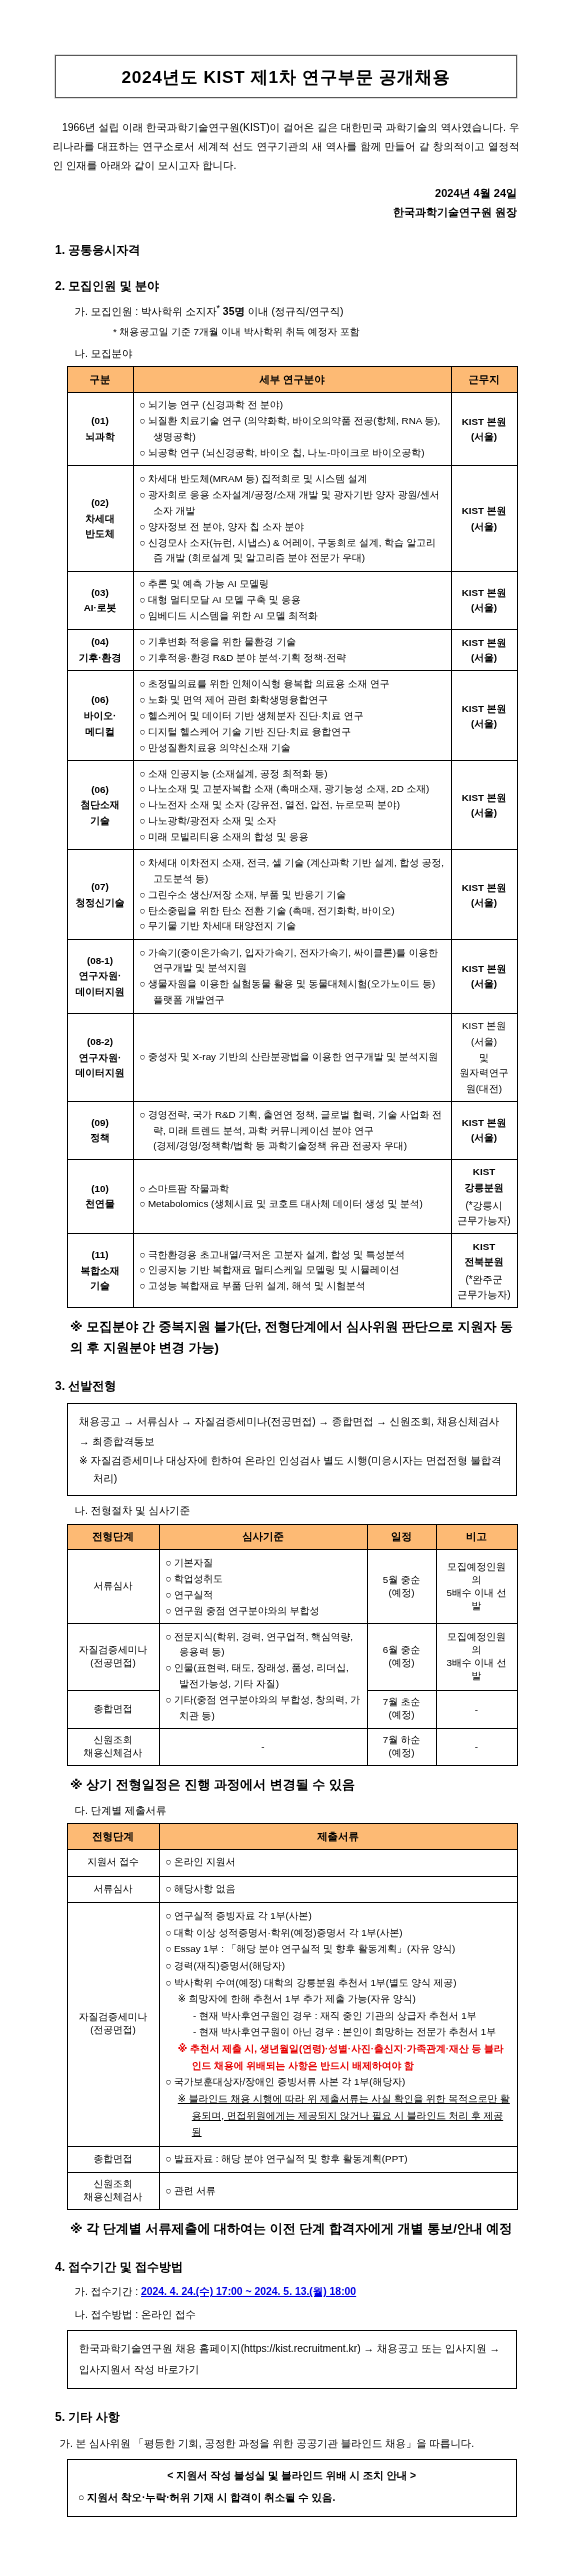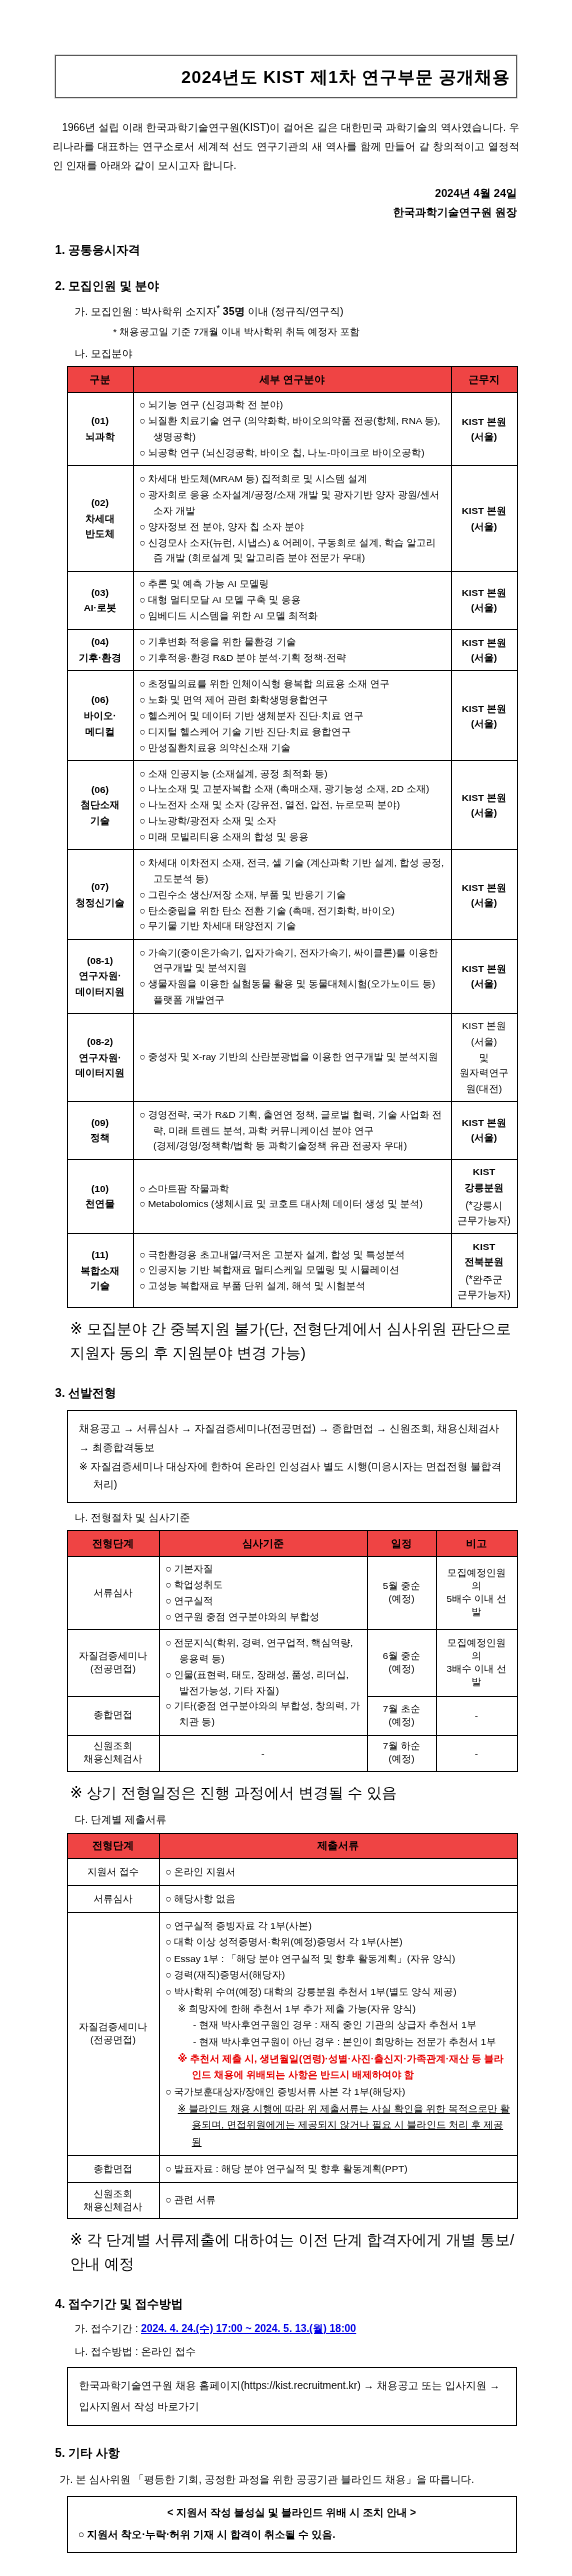--- a/index.html
+++ b/index.html
@@ -1,46 +1,46 @@
 <!DOCTYPE html>
 <html lang="ko" style="font-size:9.2px"><head>
 <meta charset="utf-8">
 <title>KIST 공개채용</title>
 <style>
   html,body{margin:0;padding:0;background:#fff;}
   body{width:572px;font-family:"Liberation Sans","DejaVu Sans",sans-serif;color:#000;}
   .page{width:572px;min-height:2576px;box-sizing:border-box;padding:55px 55px 35px 55px;background:#fff;}
 
   
-  .title-box{border:1.2px solid #595959;box-shadow:0 0 0 0.6px #c8c8c8;padding:8.7px 5.8px;text-align:right;margin-bottom:19.6px;}
+  .title-box{border:1.2px solid #595959;box-shadow:0 0 0 0.6px #c8c8c8;padding:8.7px 5.8px;text-align:center;margin-bottom:19.6px;}
   .title-box h1{margin:0;font-size:17.3px;font-weight:bold;letter-spacing:0.6px;}
 
   .intro{font-size:10.4px;line-height:1.85;text-align:justify;text-indent:9.2px;margin:0 -2.3px 8px -2.3px;}
   .right-line{text-align:right;font-size:11px;font-weight:bold;line-height:1.75;}
 
   .sec-heading{font-size:12px;font-weight:bold;margin:19.6px 0 8px 0;}
   .sub-label{font-size:10.4px;margin:8px 0 5.8px 19.6px;}
   .sub-note{font-size:9.8px;margin:1.2px 0 5.8px 58px;}
 
   .plain-box{border:0.6px solid #000;margin-left:11.5px;margin-right:0;padding:8px 11.5px;font-size:10.4px;line-height:2.0;}
 
   
   table.doc{border-collapse:collapse;margin-left:11.5px;width:450px;table-layout:fixed;}
   table.doc th,table.doc td{border:0.6px solid #000;font-size:9.8px;vertical-align:middle;padding:4.6px 5.8px;box-sizing:border-box;}
   table.doc{border:1.2px solid #000;}
-  table.doc th{background:#ef4444;font-weight:bold;font-size:10.4px;text-align:center;padding:5.2px 2.3px;}
+  table.doc th{background:#fdba74;font-weight:bold;font-size:10.4px;text-align:center;padding:5.2px 2.3px;}
   .cell-center{text-align:center;white-space:pre-line;}
   .cat-cell{font-weight:bold;text-align:center;white-space:pre-line;line-height:1.6;}
   .loc-cell{font-weight:bold;text-align:center;white-space:pre-line;line-height:1.55;padding:4.6px 1.2px;}
   .loc-note{display:block;font-size:10px;font-weight:normal;margin-top:3.5px;line-height:1.5;}
   .loc-small{font-size:7.5px;font-weight:normal;line-height:1.6;}
   .cell-line{padding-left:14px;text-indent:-14px;line-height:1.62;white-space:pre-line;}
   .fields-cell{padding:5.2px 7px;}
 
-  .after-table-note{font-size:15px;margin:9.2px 0 0 15px;line-height:1.6;}
+  .after-table-note{font-size:13px;margin:9.2px 0 0 15px;line-height:1.6;font-weight:bold;}
 
   
   .doc-line{padding-left:14px;text-indent:-14px;line-height:1.7;}
   .doc-line.lv1{padding-left:26.5px;text-indent:-14px;}
   .doc-line.lv2{padding-left:38px;text-indent:-10.4px;}
   .doc-line.red{color:#e60000;font-weight:bold;}
   .doc-line.ul{text-decoration:underline;}
 
   .period-line{font-size:10.4px;margin:9.2px 0 8px 19.6px;}
   .period-value{color:#0000e6;font-weight:bold;text-decoration:underline;}

